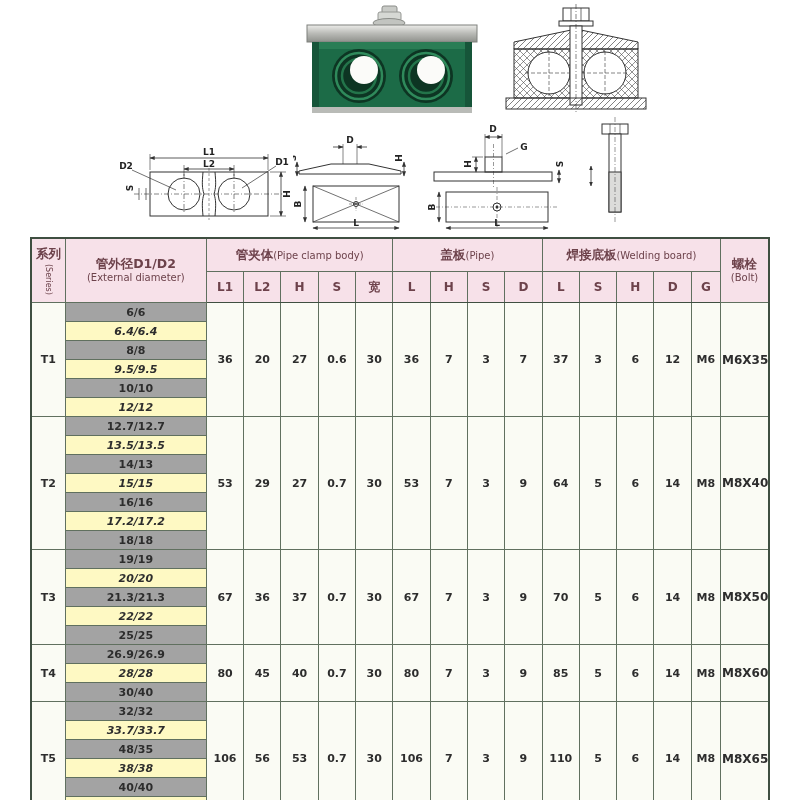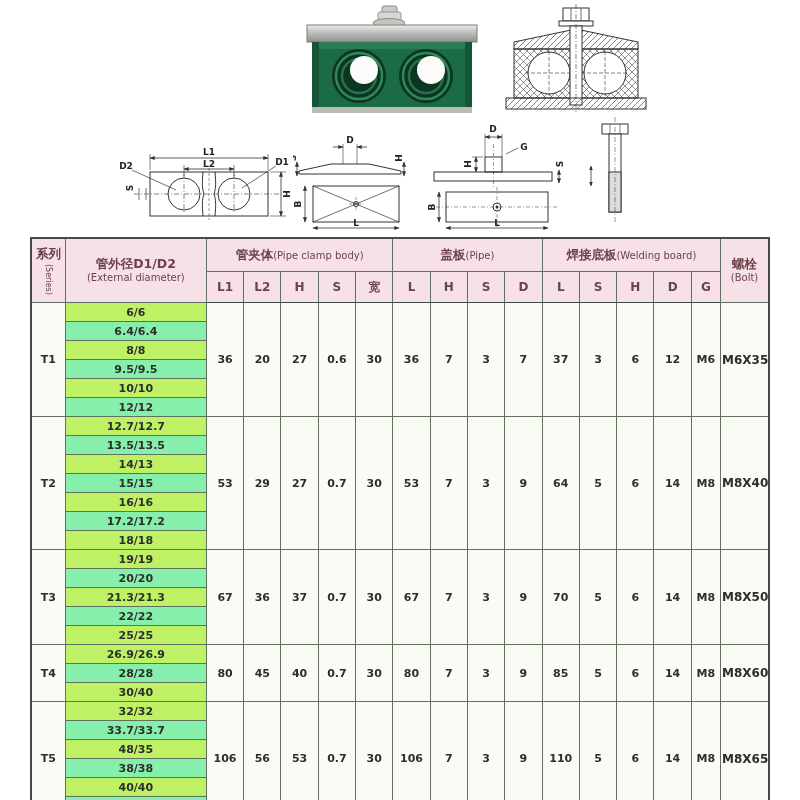--- a/index.html
+++ b/index.html
@@ -14,22 +14,22 @@
   thead th{background:#f7e1e9;color:#6d424b;text-align:center;vertical-align:middle;padding:1px 0;}
   tr.grp-head th{height:30px;font-size:12.5px;}
   tr.subhead th{height:28px;font-size:12px;font-weight:700;}
   thead tr.subhead th{border-bottom:1.6px solid #3f4f41;}
   .cn{font-size:12.5px;font-weight:700;}
   .en{font-size:10px;font-weight:400;}
   th .stack{display:flex;flex-direction:column;align-items:center;line-height:1.25;}
   .series-h .vert{writing-mode:vertical-rl;font-size:8px;font-weight:400;margin-top:2px;letter-spacing:0;}
   tbody td{font-size:11px;font-weight:700;color:#2d2d2d;text-align:center;height:18px;padding:0 1px;background:#fafbf4;}
   tbody td.size-cell{font-weight:600;font-size:11px;}
-  tbody td.size-cell.tint{background:#bef264;text-align:center;}
-  tbody td.size-cell.plain{background:#86efac;}
+  tbody td.size-cell.tint{background:#a3a3a3;text-align:center;}
+  tbody td.size-cell.plain{background:#fef9c3;font-style:italic;}
   tbody tr.group-start td{border-top:1.6px solid #3f4f41;}
   tbody td.bolt-cell{font-size:12px;}
 </style>
 </head>
 <body>
 
 <div id="stage">
 
   <svg class="abs" style="left:295px;top:4px;" width="195" height="112" viewBox="0 0 195 112">
     <defs>

